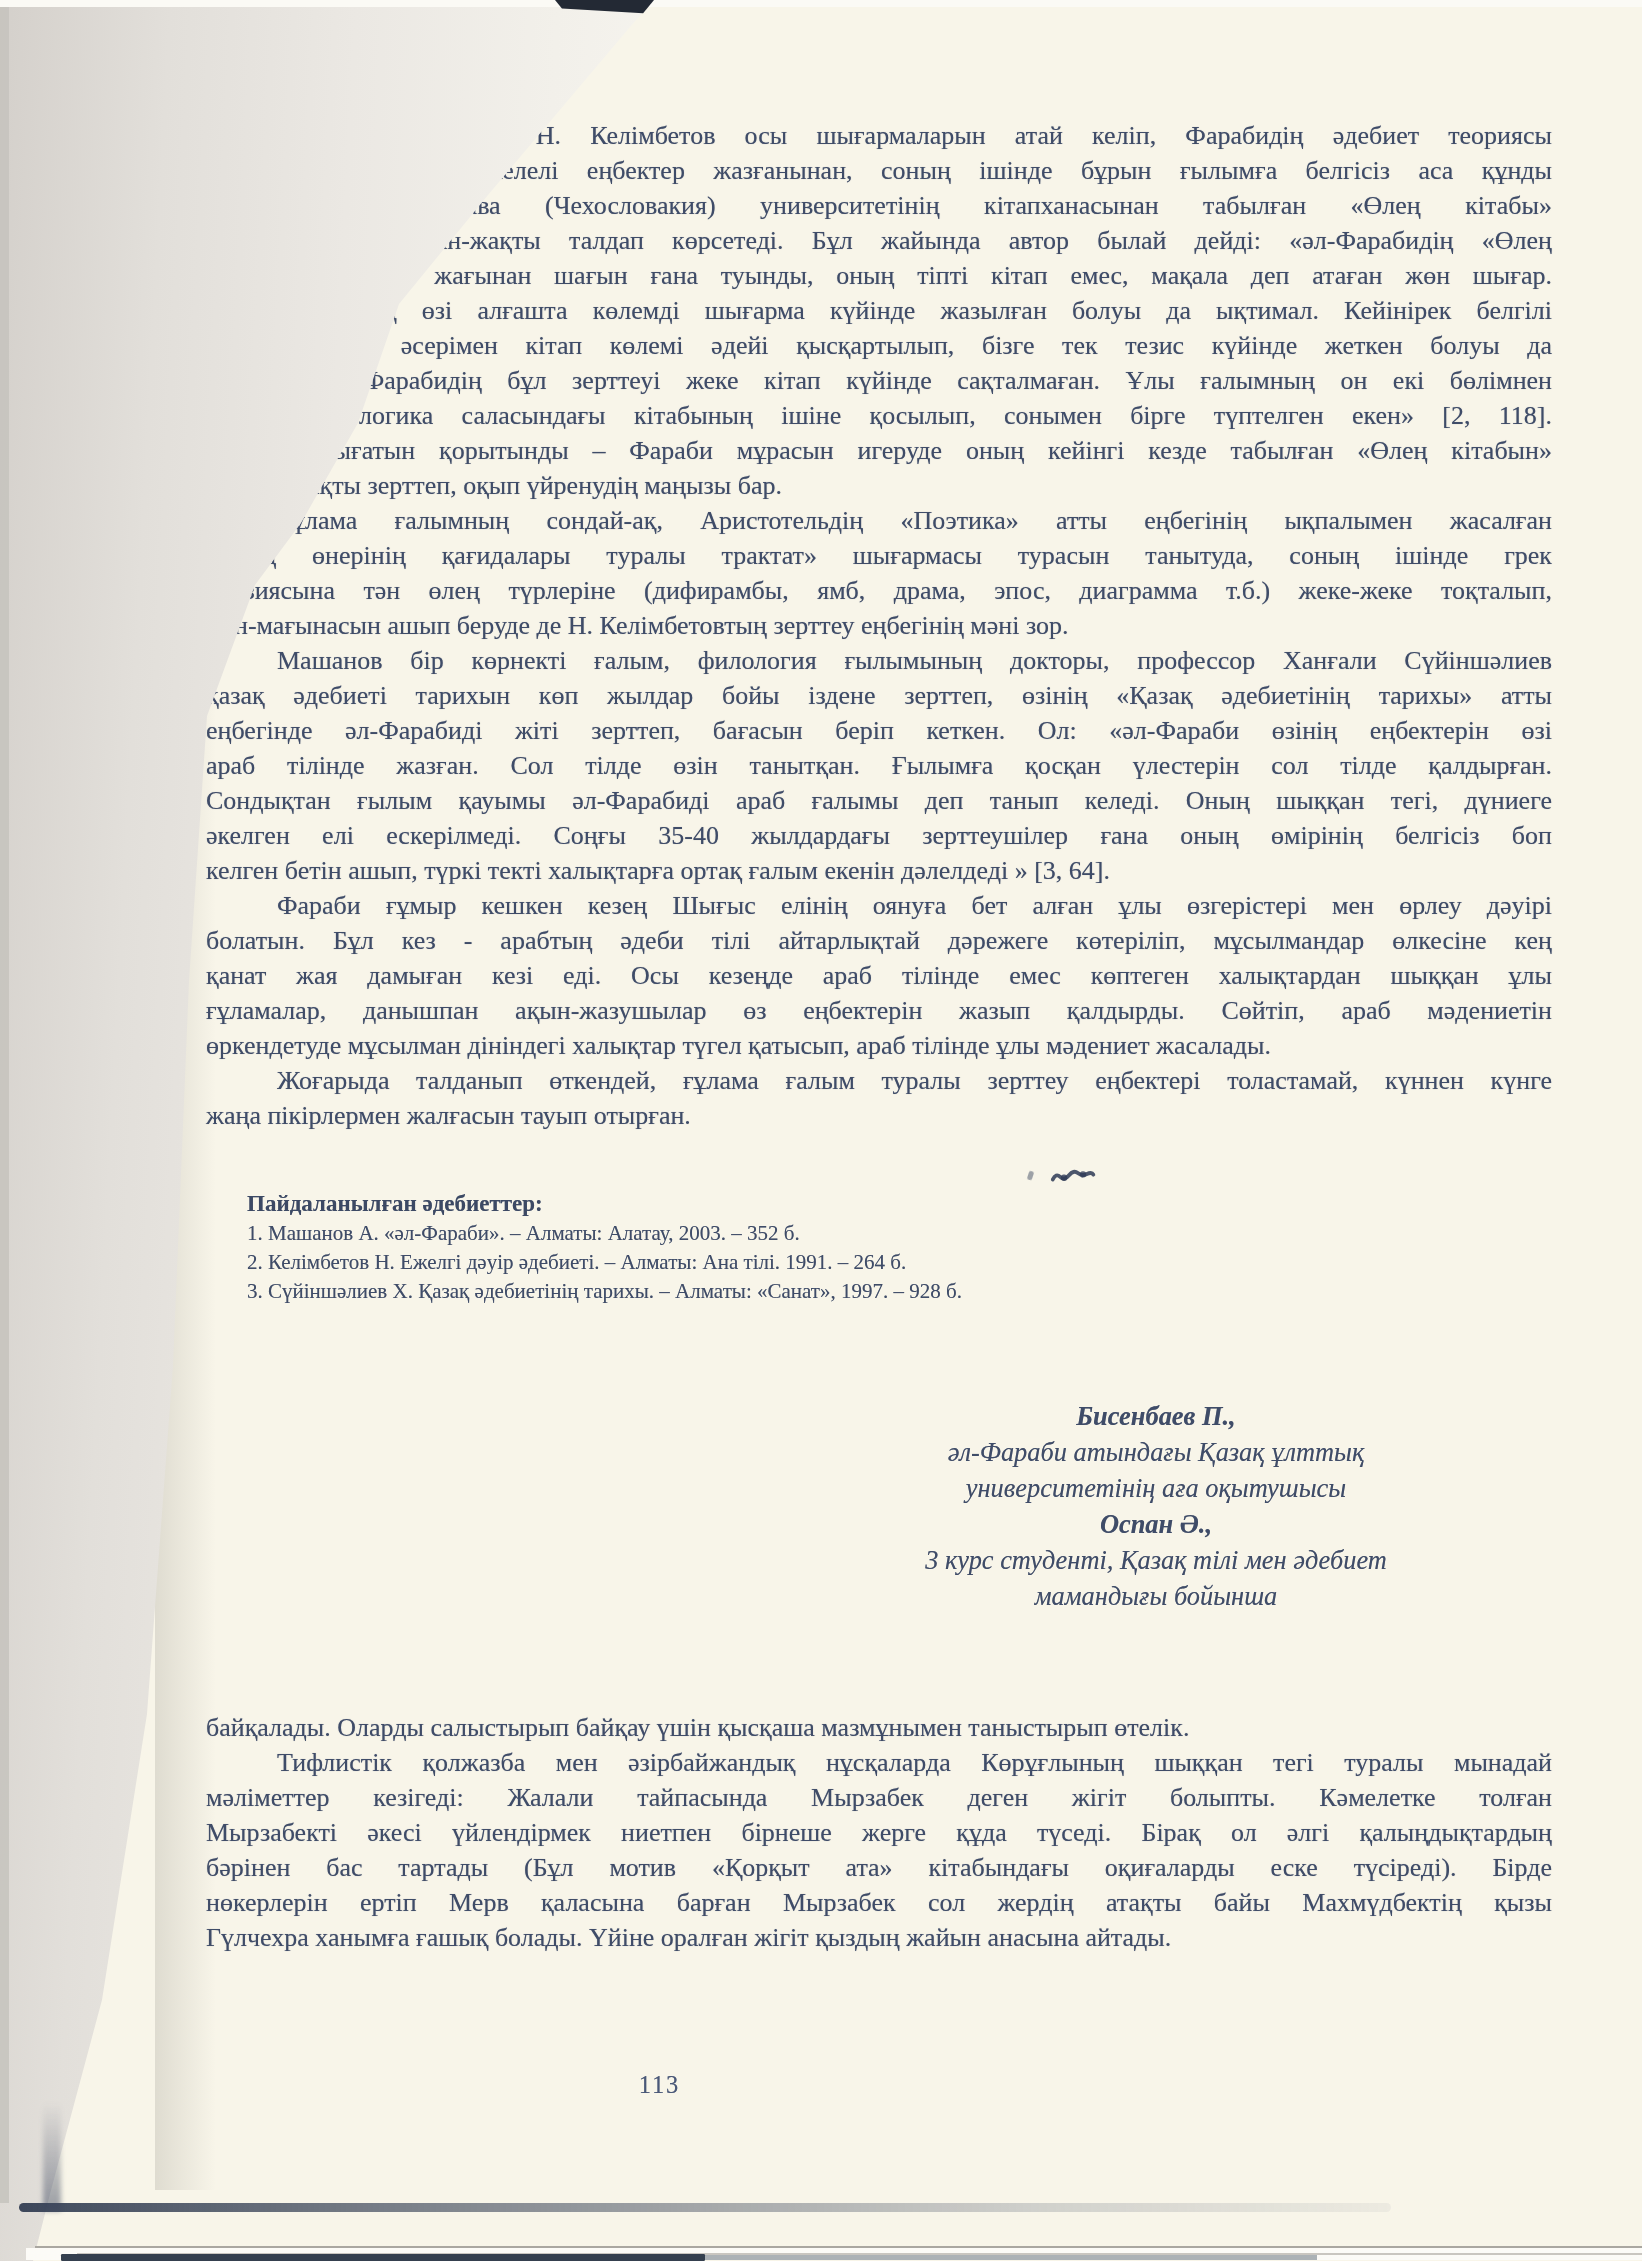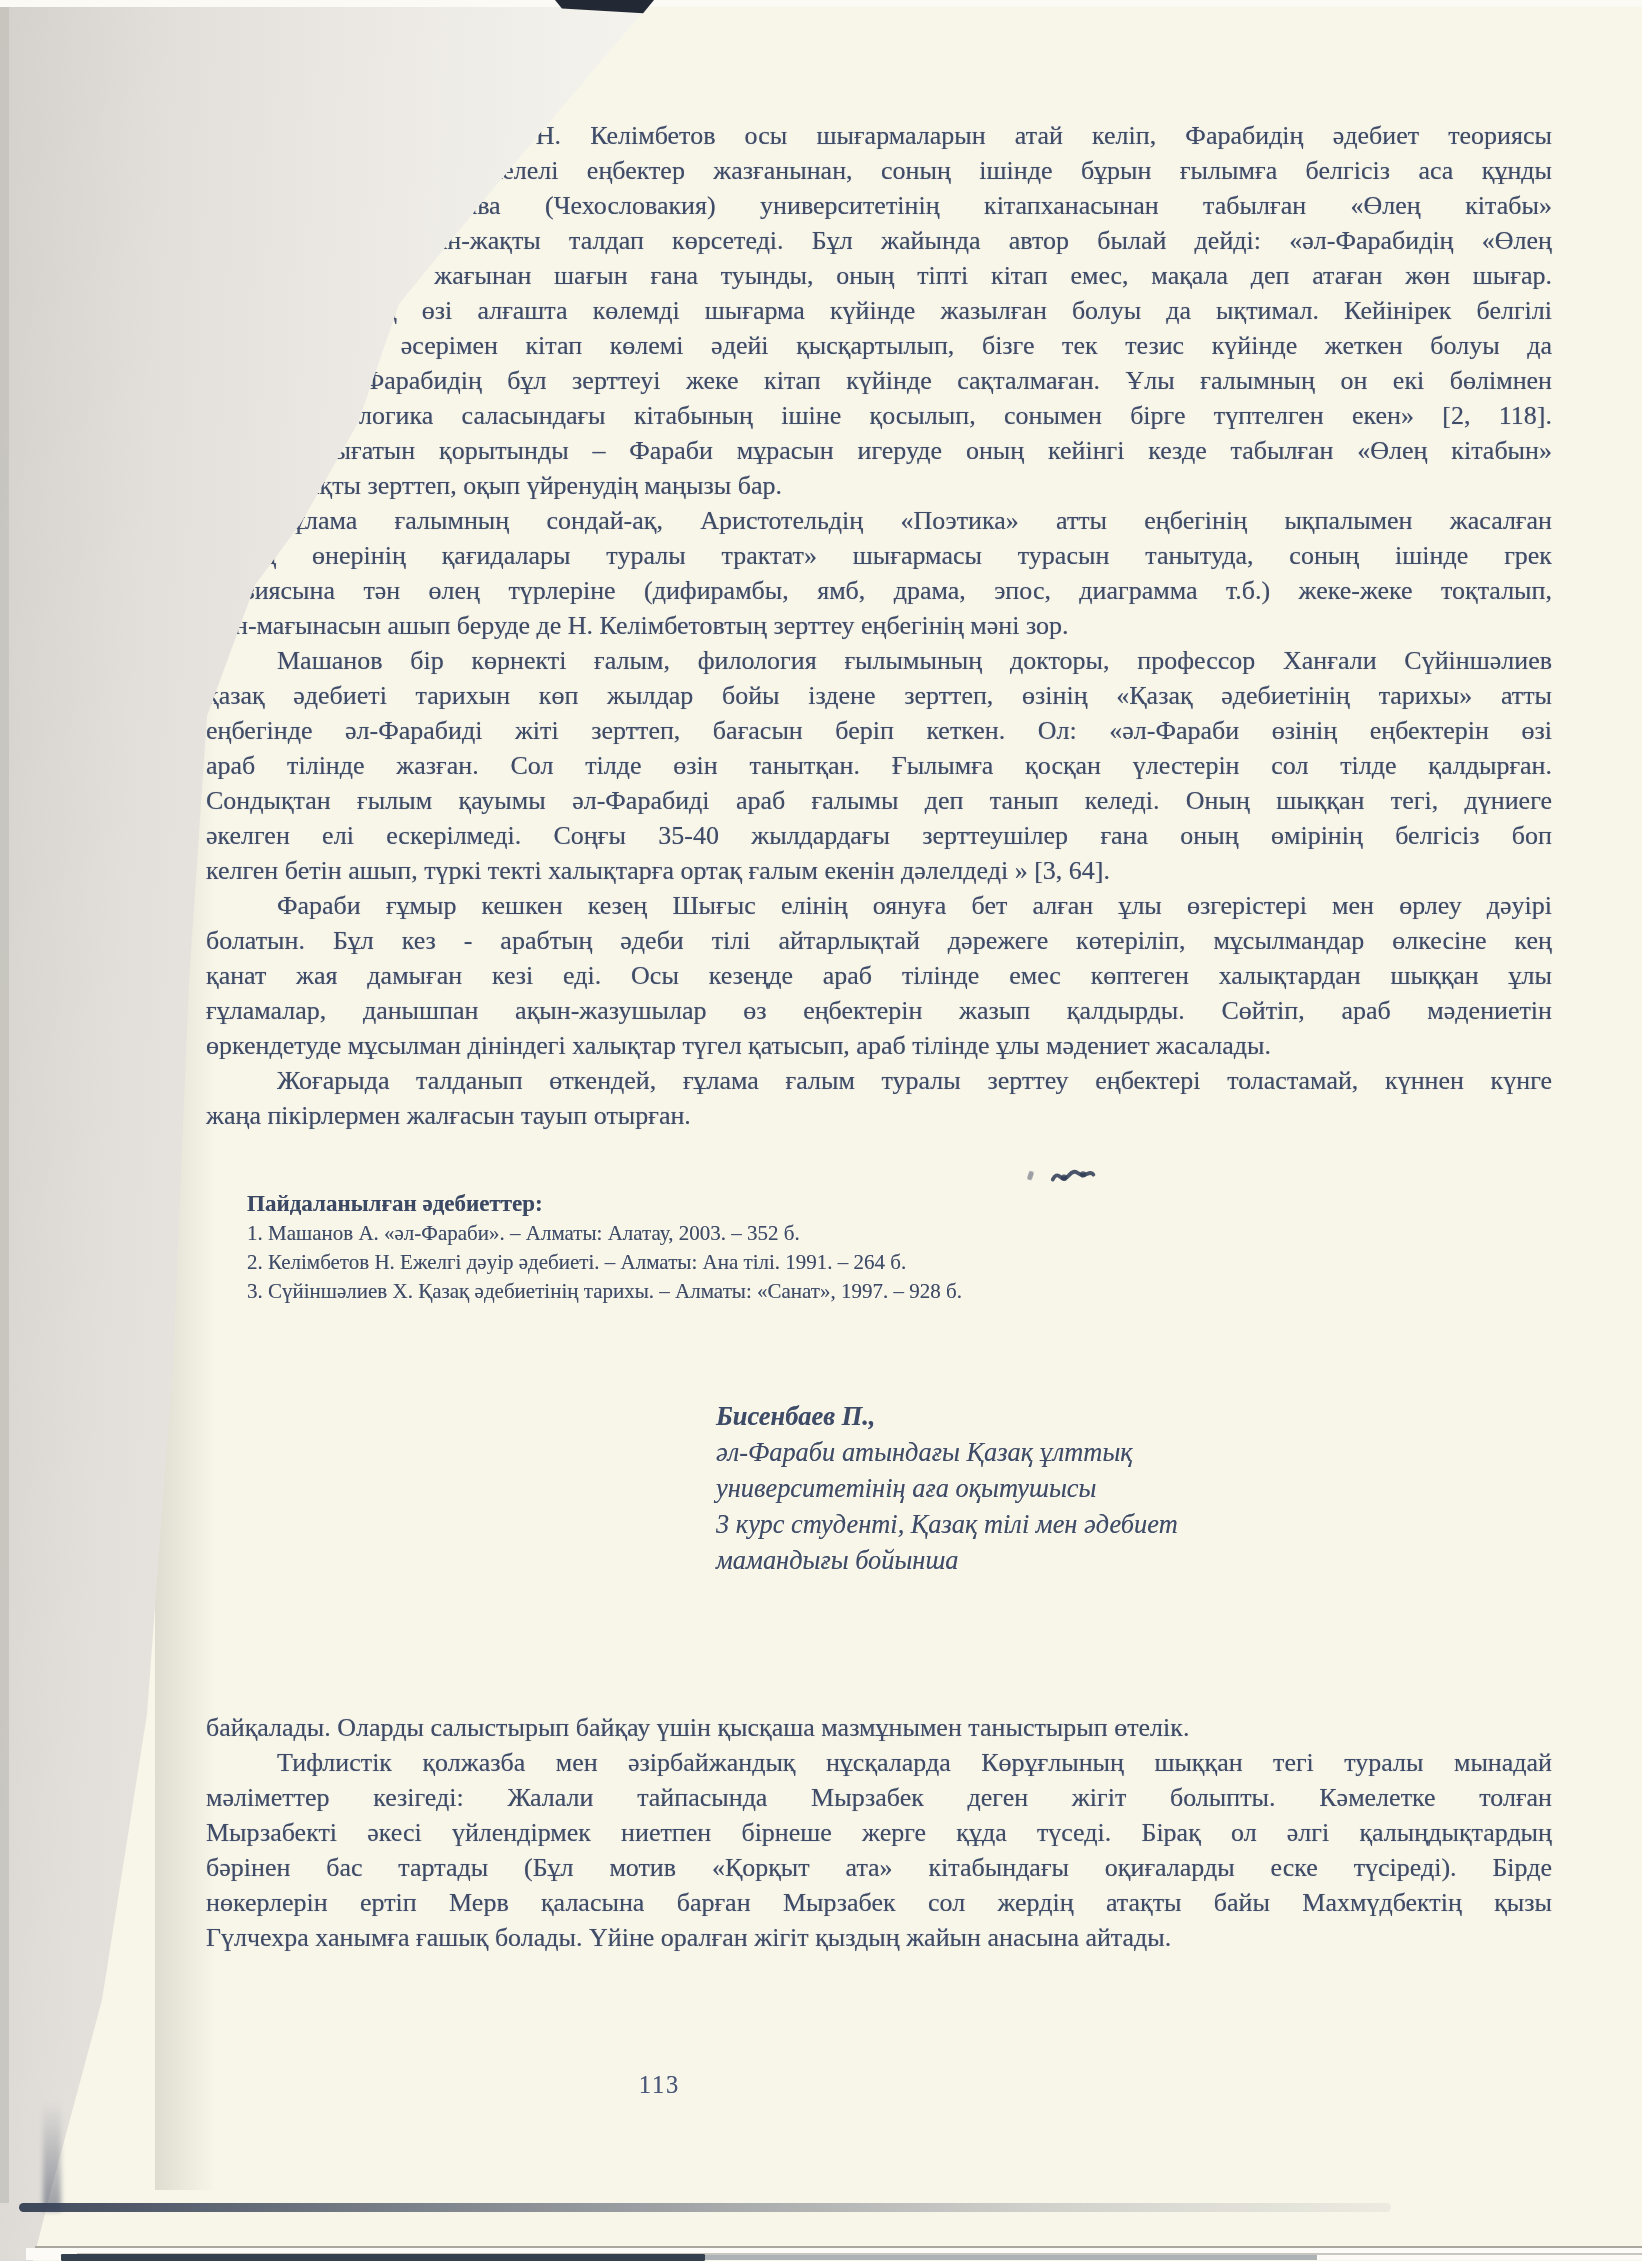--- a/index.html
+++ b/index.html
@@ -19,21 +19,21 @@
   }
   .j {text-align:justify;text-align-last:justify;}
   .jl{text-align:justify;text-align-last:left;}
   .ind{text-indent:71px;}
   
   #references{left:247px;top:1189px;width:1192px;}
   .ref-header{font-size:23px;font-weight:bold;line-height:30px;color:#3c4964;
               text-shadow:0 0 0.6px rgba(63,76,104,0.5);}
   .ref-item{font-size:21px;line-height:29px;text-shadow:0 0 0.6px rgba(63,76,104,0.45);}
   
-  #authors{left:716px;top:1398px;width:792px;text-align:left;font-style:italic;}
+  #authors{left:760px;top:1398px;width:792px;text-align:center;font-style:italic;}
   .author-line{font-size:26.4px;line-height:36px;text-shadow:0 0 0.6px rgba(63,76,104,0.5);}
   .author-name{font-weight:bold;}
   
   #section-heading{
     left:206px;top:1635px;width:1346px;text-align:center;
     font-size:28px;font-weight:bold;letter-spacing:0.6px;color:#39465f;
     text-shadow:0 0 0.8px rgba(57,70,95,0.55);
   }
   
   #page-number{left:0;top:2071px;width:1319px;text-align:center;
@@ -138,20 +138,21 @@
     <div class="ref-header">Пайдаланылған әдебиеттер:</div>
     <div class="ref-item">1.  Машанов А.  «әл-Фараби». – Алматы: Алатау, 2003. – 352 б.</div>
     <div class="ref-item">2.  Келімбетов Н. Ежелгі дәуір әдебиеті. – Алматы: Ана тілі. 1991. – 264 б.</div>
     <div class="ref-item">3.  Сүйіншәлиев Х. Қазақ әдебиетінің тарихы. – Алматы: «Санат», 1997. – 928 б.</div>
   </div>
 
   <div class="textblock" id="authors">
     <div class="author-line author-name">Бисенбаев П.,</div>
     <div class="author-line">әл-Фараби атындағы Қазақ ұлттық</div>
     <div class="author-line">университетінің аға оқытушысы</div>
+    <div class="author-line author-name">Оспан Ә.,</div>
     <div class="author-line">3 курс студенті, Қазақ тілі мен әдебиет</div>
     <div class="author-line">мамандығы бойынша</div>
   </div>
 
 
   <div class="textblock" id="lower-text">
     <div class="para">
       <div class="line jl">байқалады. Оларды салыстырып байқау үшін қысқаша мазмұнымен таныстырып өтелік.</div>
     </div>
     <div class="para">

